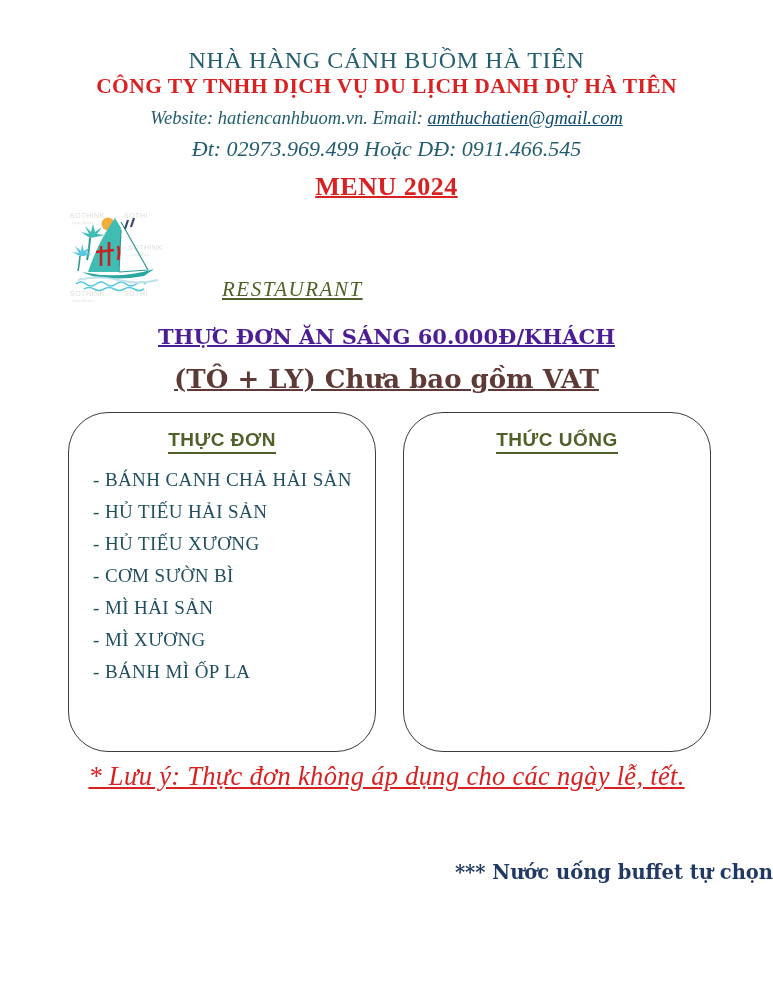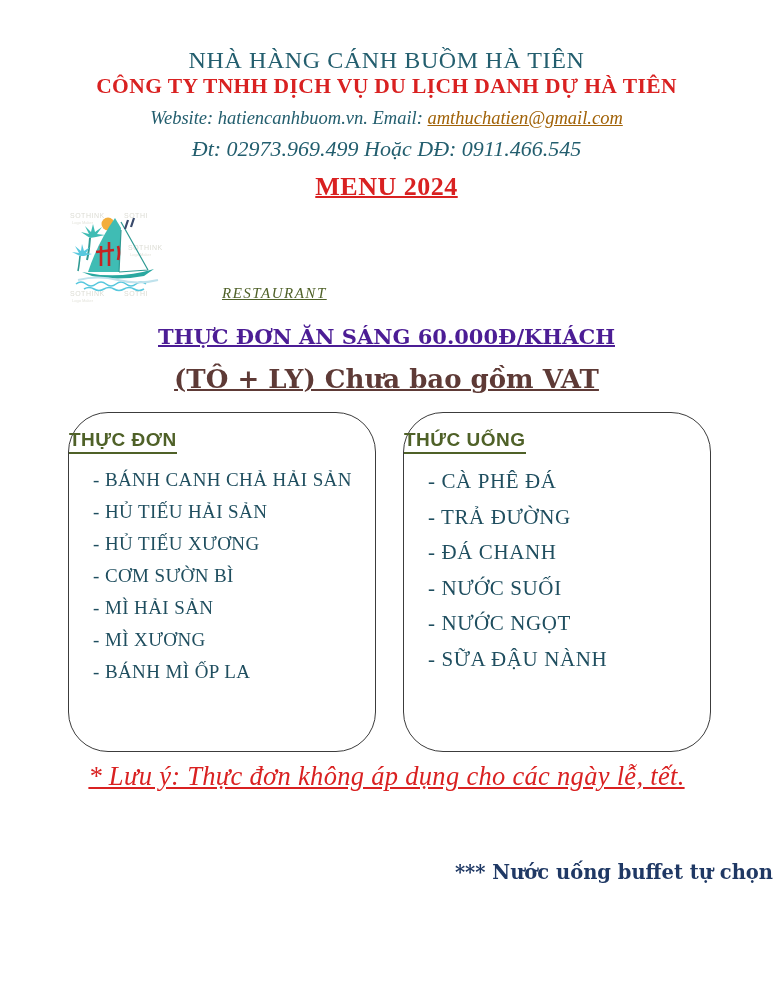--- a/index.html
+++ b/index.html
@@ -28,21 +28,21 @@
     letter-spacing: 0.6px;
     font-family: "Liberation Serif", serif;
   }
   .contact-line {
     color: #235e6e;
     font-style: italic;
     font-size: 18.5px;
     margin-top: 9px;
   }
   .email-link {
-    color: #a16207;
+    color: #0c4a6e;
     text-decoration: underline;
     font-style: italic;
     cursor: pointer;
   }
   .phone-line {
     color: #235e6e;
     font-style: italic;
     font-size: 22px;
     margin-top: 7px;
   }
@@ -63,21 +63,21 @@
     display: flex;
     align-items: flex-end;
     margin: 4px 0 0 68px;
     height: 98px;
   }
   .logo-box { width: 102px; height: 96px; position: relative; }
   .logo-caption {
     display: inline-block;
     margin: 0 0 2px 52px;
     color: #4f6128;
-    font-size: 15px;
+    font-size: 21px;
     font-style: italic;
     text-decoration: underline;
     letter-spacing: 1.5px;
     font-family: "Liberation Serif", serif;
   }
 
   .section-heading { margin-top: 20px; }
   .section-heading span {
     display: inline-block;
     color: #4c1d95;
@@ -104,21 +104,21 @@
     justify-content: space-between;
   }
   .menu-card {
     width: 308px;
     height: 340px;
     box-sizing: border-box;
     border: 1.4px solid #3c3c3c;
     border-radius: 40px;
     padding-top: 16px;
   }
-  .card-header { margin-bottom: 10px; }
+  .card-header { text-align: center; margin-bottom: 10px; }
   .card-header span {
     display: inline-block;
     color: #4f6128;
     font-family: "Liberation Sans", sans-serif;
     font-size: 19px;
     font-weight: bold;
     letter-spacing: 0.5px;
     border-bottom: 2px solid #4f6128;
     padding-bottom: 1px;
   }
@@ -232,28 +232,20 @@
           <div class="menu-item">- HỦ TIẾU HẢI SẢN</div>
           <div class="menu-item">- HỦ TIẾU XƯƠNG</div>
           <div class="menu-item">- CƠM SƯỜN BÌ</div>
           <div class="menu-item">- MÌ HẢI SẢN</div>
           <div class="menu-item">- MÌ XƯƠNG</div>
           <div class="menu-item">- BÁNH MÌ ỐP LA</div>
         </div>
     </div>
     <div class="menu-card">
       <div class="card-header"><span>THỨC UỐNG</span></div>
-      <div class="menu-list drink-list">
-          <div class="menu-item">- CÀ PHÊ ĐÁ</div>
-          <div class="menu-item">- TRẢ ĐƯỜNG</div>
-          <div class="menu-item">- ĐÁ CHANH</div>
-          <div class="menu-item">- NƯỚC SUỐI</div>
-          <div class="menu-item">- NƯỚC NGỌT</div>
-          <div class="menu-item">- SỮA ĐẬU NÀNH</div>
-        </div>
     </div>
   </div>
 
   <div class="note-line"><span>* Lưu ý: Thực đơn không áp dụng cho các ngày lễ, tết.</span></div>
 
   <div class="footer-line"><span>*** Nước uống buffet tự chọn</span></div>
 
 </div>
 
 </body></html>

